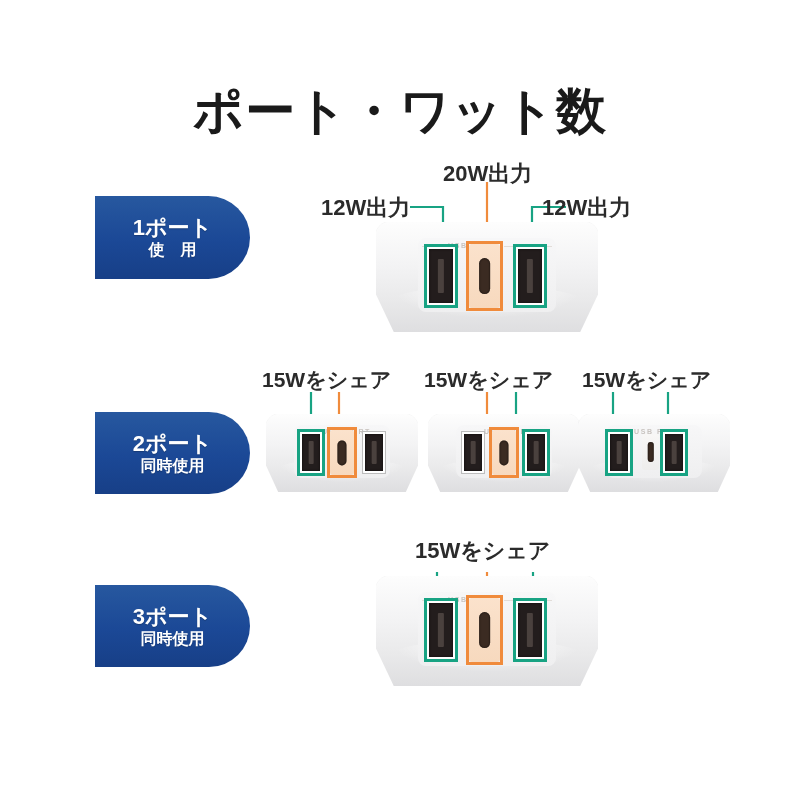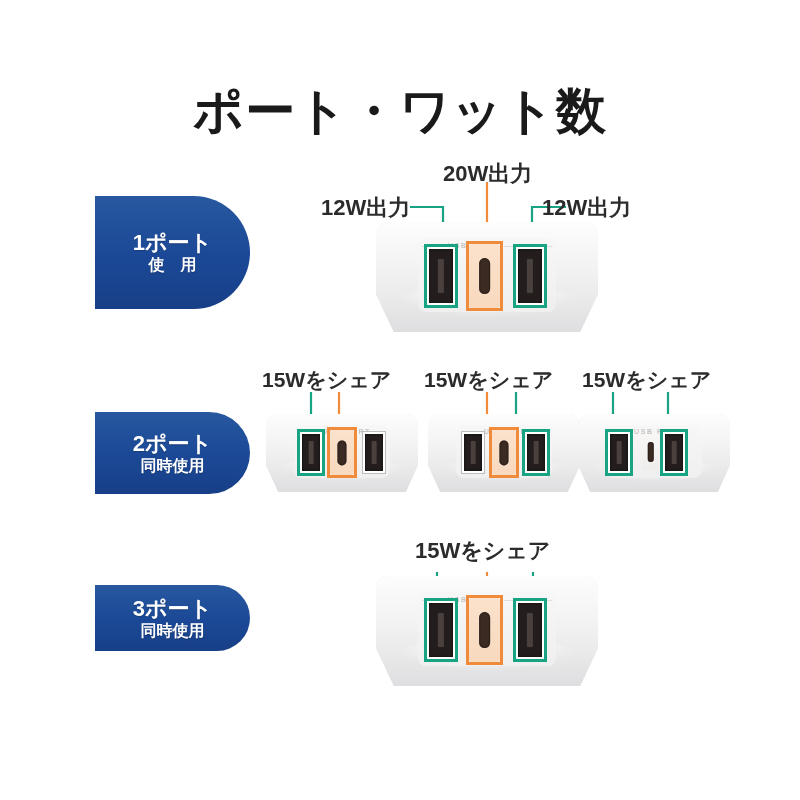--- a/index.html
+++ b/index.html
@@ -41,23 +41,23 @@
     display: flex;
     flex-direction: column;
     align-items: center;
     justify-content: center;
     box-sizing: border-box;
     line-height: 1.18;
     text-shadow: 0 1px 1px rgba(0,0,0,.22);
   }
   .badge .l1 { font-size: 22px; }
   .badge .l2 { font-size: 16px; letter-spacing: 0px; }
-  .badge.b1 { left: 95px; top: 196px; width: 155px; height: 113px; }
+  .badge.b1 { left: 95px; top: 196px; width: 155px; height: 83px; }
   .badge.b2 { left: 95px; top: 392px; width: 155px; height: 82px; margin-top: 20px; }
-  .badge.b3 { left: 95px; top: 585px; width: 155px; height: 66px; }
+  .badge.b3 { left: 95px; top: 585px; width: 155px; height: 82px; }
 
   
   .callout {
     position: absolute;
     font-size: 22px;
     font-weight: 700;
     color: #2b2b2b;
     white-space: nowrap;
     line-height: 1;
   }

